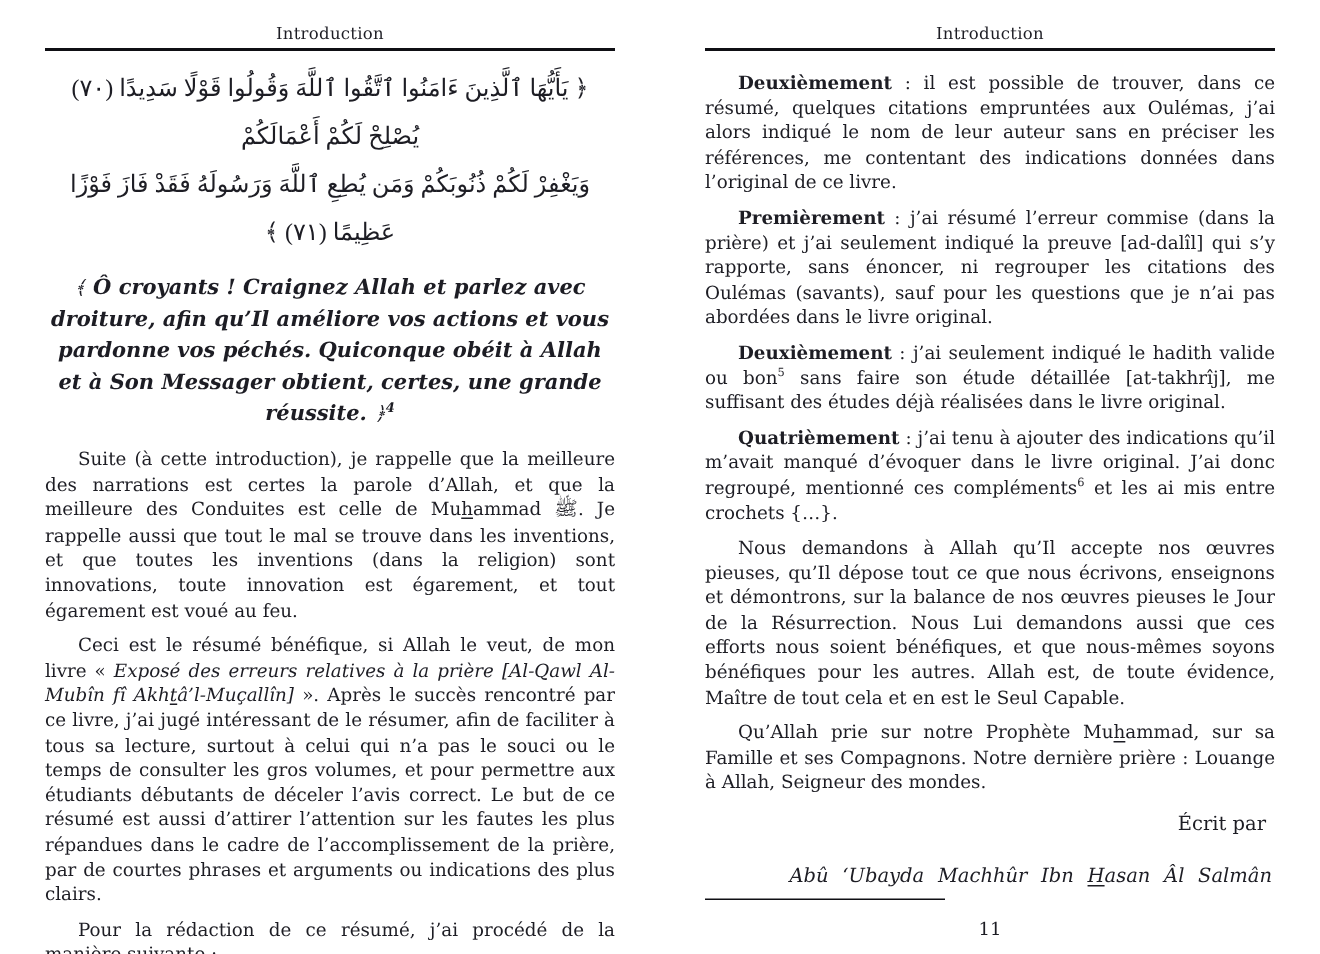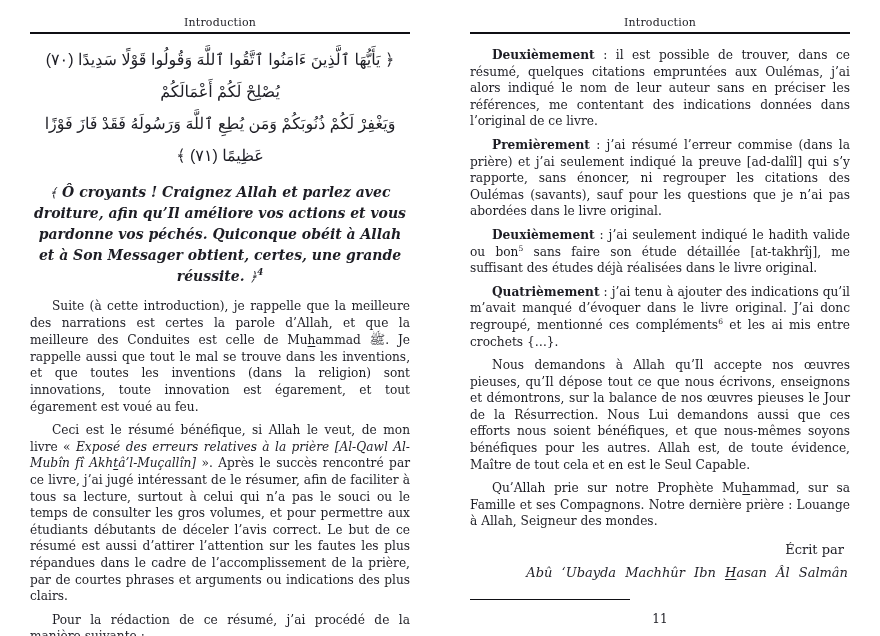--- a/index.html
+++ b/index.html
@@ -30,21 +30,21 @@
     padding-bottom: 3px;
   }
   .head-rule {
     height: 0;
     border-bottom: 2px solid #0f0f14;
     margin-bottom: 6px;
   }
   .arabic {
     direction: rtl;
     text-align: center;
-    font-family: Liberation Sans, sans-serif;
+    font-family: Liberation Serif, serif;
     font-size: 16px;
     line-height: 2.0;
     margin: 4px 0 2px 0;
   }
   .translation {
     font-weight: bold;
     font-style: italic;
     text-align: center;
     font-size: 14px;
     line-height: 1.5;
@@ -76,21 +76,21 @@
   }
   .byline {
     text-align: right;
     font-size: 13px;
     margin: 12px 6px 0 0;
   }
   .author {
     text-align: right;
     font-style: italic;
     font-size: 13px;
-    margin: 8px 2px 0 0;
+    margin: 20px 2px 0 0;
     word-spacing: 5px;
   }
   .bottom-block {
     margin-top: auto;
   }
   .fn-rule {
     width: 160px;
     border-top: 1.5px solid #0f0f14;
     margin-bottom: 4px;
   }

